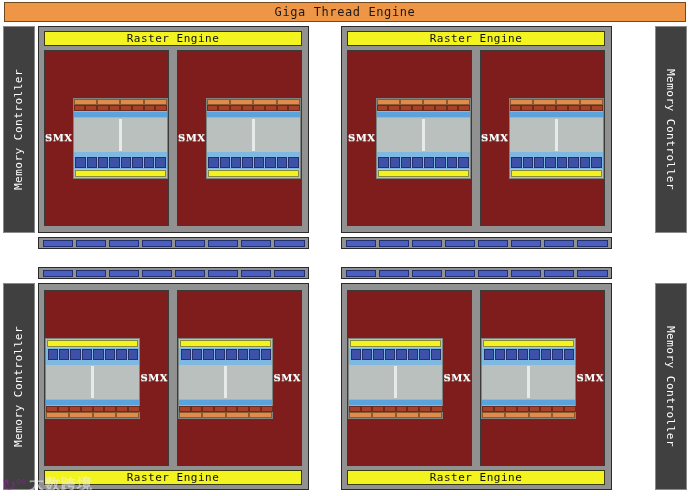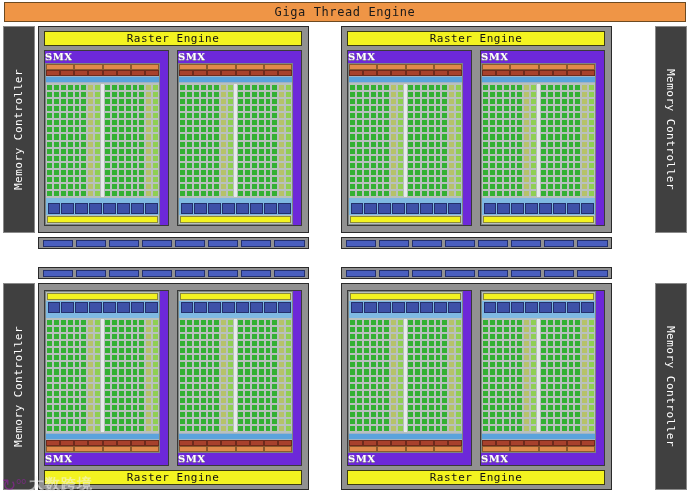--- a/index.html
+++ b/index.html
@@ -99,25 +99,25 @@
     box-sizing: border-box;
   }
   .raster-top    { top: 4px; }
   .raster-bottom { bottom: 4px; }
 
   
   .smx {
     position: absolute;
     width: 125px;
     height: 176px;
-    background: #6d28d9;
+    background: #7f1d1d;
     border: 1px solid #3a3a3a;
     box-sizing: border-box;
     display: flex;
-    flex-direction: column;
+    align-items: center;
   }
   .smx-a { left: 5px; }
   .smx-b { left: 138px; }
   .smx-top    { top: 23px; }
   .smx-bottom { bottom: 23px; }
 
   .smx-title {
     color: #ffffff;
     font-family: "DejaVu Serif", "Liberation Serif", serif;
     font-weight: bold;

